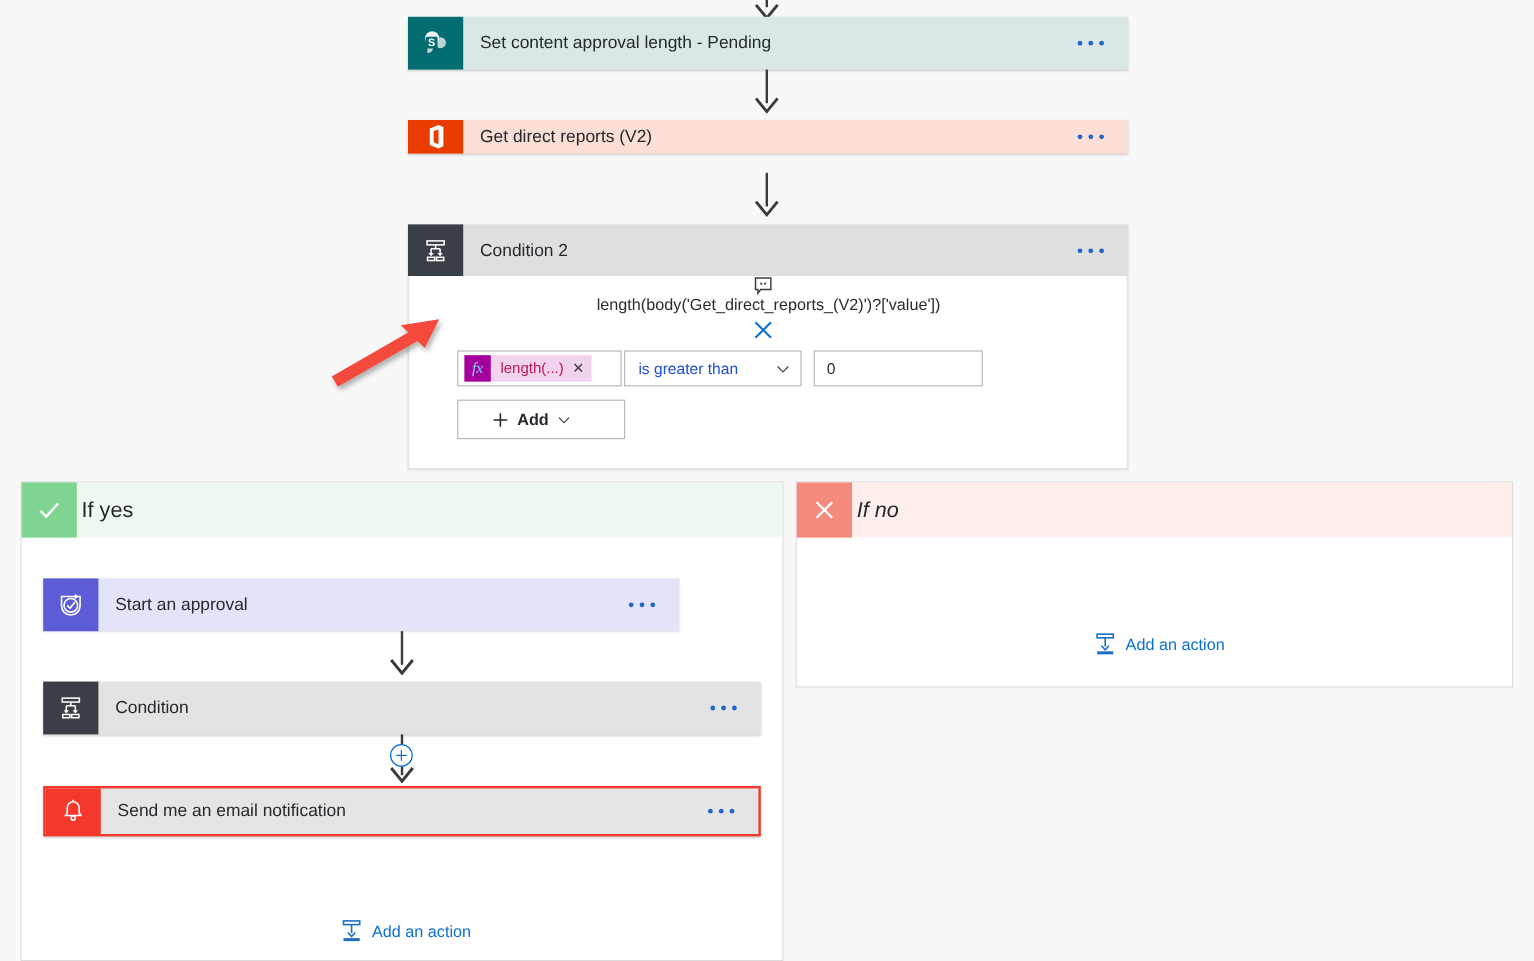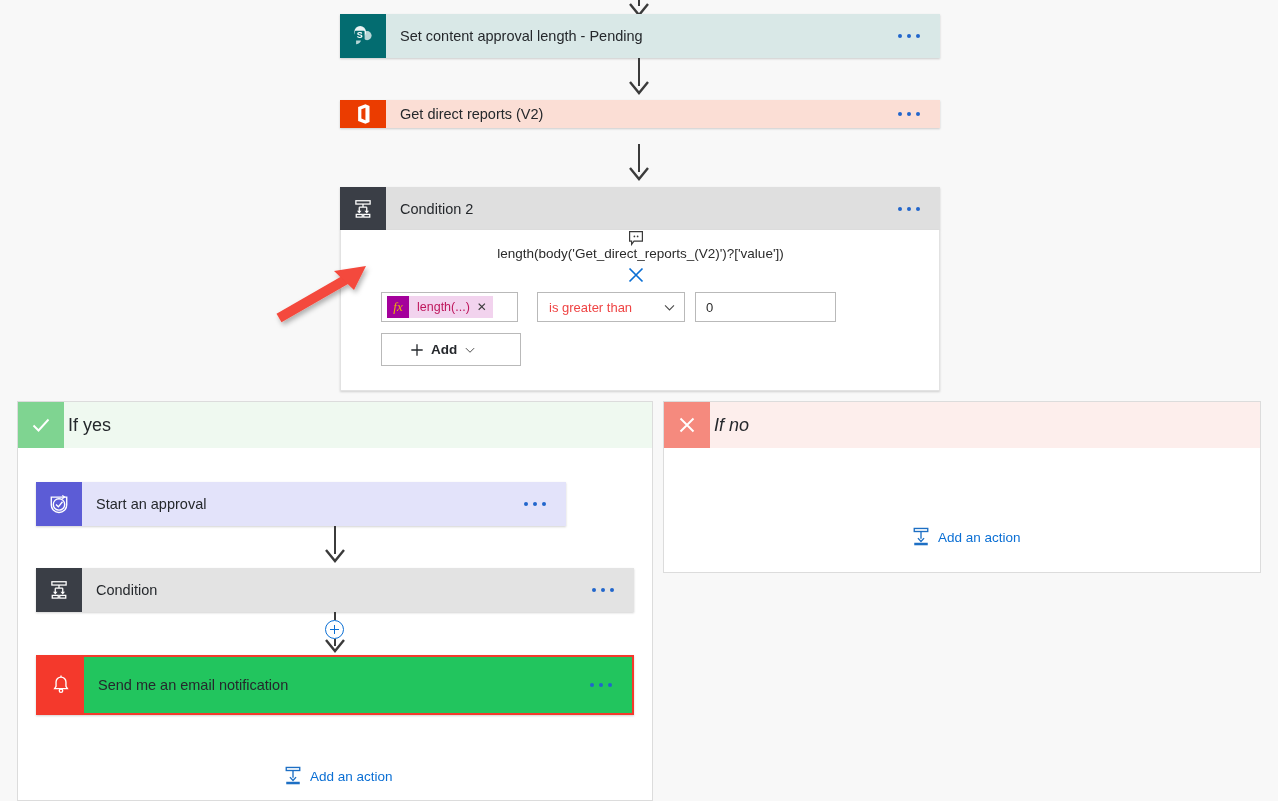--- a/index.html
+++ b/index.html
@@ -123,45 +123,45 @@
   .token {
     display: flex;
     align-items: center;
     background: #f2d3ee;
     height: 22px;
     padding-right: 6px;
   }
   .token-fx {
     width: 22px; height: 22px;
     background: #a4009b;
-    color: #eab308;
+    color: #7dd3fc;
     font-style: italic;
     font-family: "Liberation Serif", serif;
     font-size: 13px;
     display: flex; align-items: center; justify-content: center;
   }
   .token-label {
     font-size: 12.5px;
     color: #be185d;
     padding: 0 7px 0 8px;
   }
   .token-x { font-size: 12px; color: #3b3b3b; cursor: pointer; }
 
   .selectbox {
     width: 148px;
     height: 30px;
-    margin-left: 19px;
+    margin-left: 2px;
     border: 1px solid #b9b9b9;
     background: #fff;
     display: flex;
     align-items: center;
     padding: 0 8px 0 11px;
     box-sizing: border-box;
     font-size: 13px;
-    color: #ef4444;
+    color: #1d4ed8;
     cursor: pointer;
   }
   .selectbox span { flex: 1; }
   .inputbox {
     width: 141px;
     height: 30px;
     margin-left: 10px;
     border: 1px solid #b9b9b9;
     background: #fff;
     display: flex;
@@ -412,21 +412,21 @@
     </div>
   </div>
 
   <div class="conn" style="left:334px; top:612px; height:8px;"></div>
   <div class="plusnode" style="left:325px; top:620px;"></div>
   <div class="conn" style="left:334px; top:639px; height:7px;"></div>
   <svg class="arrowhead" style="left:324px; top:638px;" viewBox="0 0 22 16">
     <path d="M2 2 L11 13 L20 2" fill="none" stroke="#3b3b3b" stroke-width="2.4"></path>
   </svg>
 
-  <div class="card" style="left:36px; top:655px; width:598px; height:60px; background:#22c55e;
+  <div class="card" style="left:36px; top:655px; width:598px; height:42px; background:#e5e5e5;
               border:2px solid #F4392C;">
     <div class="card-icon" style="background:#F4392C;">
       <svg width="24" height="24" viewBox="0 0 32 32">
         <path d="M16 5.5 a6.6 6.6 0 0 1 6.6 6.6 v5.6 l1.9 3.1 H7.5 l1.9 -3.1 v-5.6 A6.6 6.6 0 0 1 16 5.5 z" fill="none" stroke="#ffffff" stroke-width="1.8"></path>
         <path d="M16 5.5 V3.3" stroke="#ffffff" stroke-width="1.8" fill="none"></path>
         <circle cx="16" cy="23.6" r="2.3" fill="none" stroke="#ffffff" stroke-width="1.8"></circle>
       </svg>
     </div>
     <div class="card-body">
       <span class="card-title">Send me an email notification</span>

